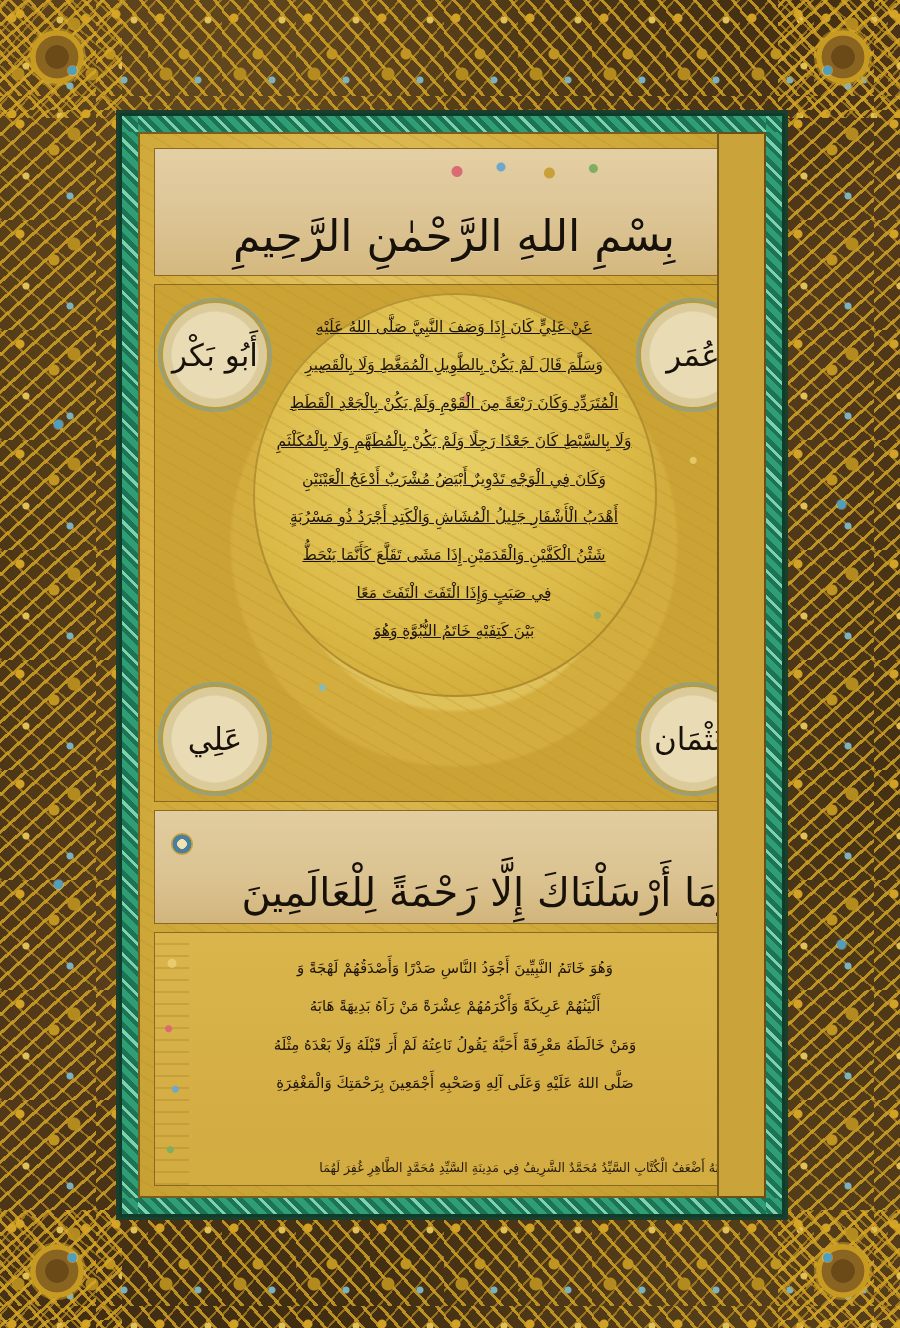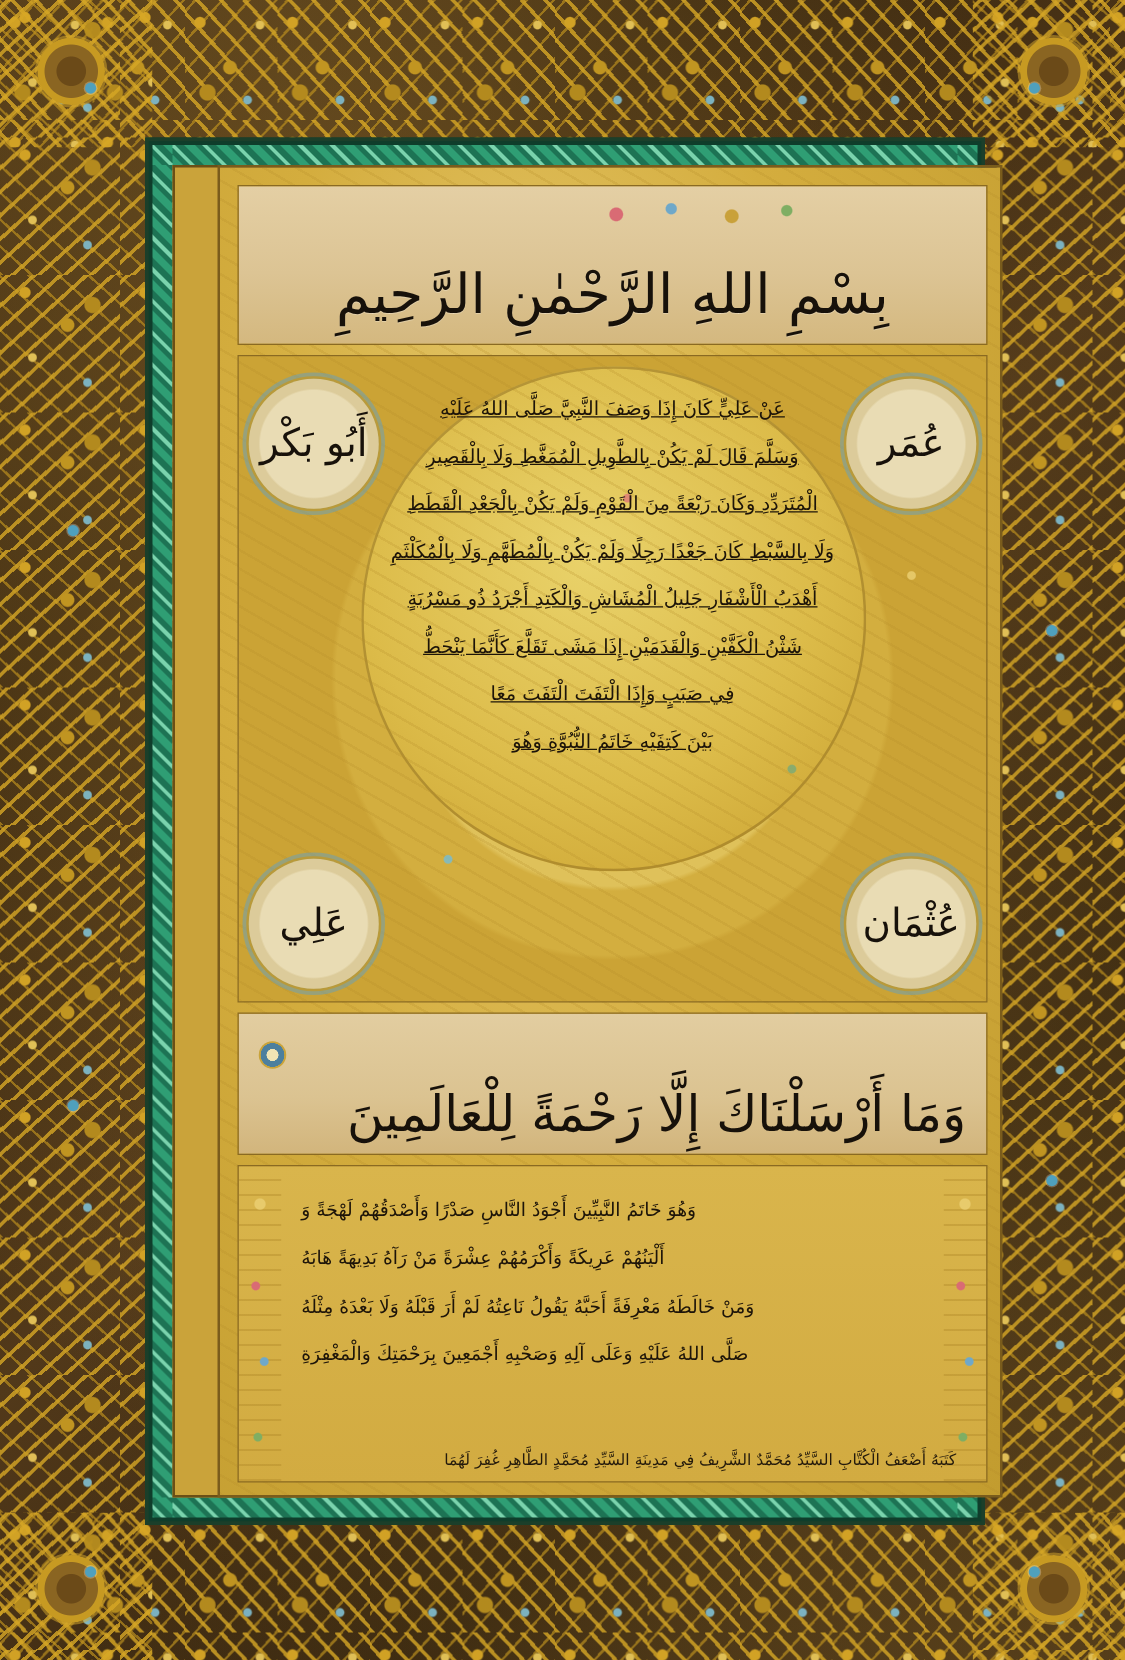--- a/index.html
+++ b/index.html
@@ -118,28 +118,27 @@
     inset: 19px;
     background: #caa33a;
     box-sizing: border-box;
     border: 2px solid #6b4f16;
   }
 
   .panel {
     position: absolute;
     left: 138px;
     top: 132px;
-    width: 628px;
+    width: 581px;
     height: 1066px;
     box-sizing: border-box;
     border: 2px solid #7a5c1c;
     background:
       linear-gradient(180deg, #d8b44a 0%, #cfa93f 40%, #d4ae44 100%);
     overflow: hidden;
-    margin-left: 36px;
   }
 
   
   .goldfield {
     background:
       radial-gradient(ellipse at 40% 30%, #e8cc74 0%, #d4ad3e 45%, #c29c2f 100%);
   }
 
   
   .ornaments {
@@ -287,23 +286,23 @@
     top: 798px;
     width: 600px;
     height: 254px;
     box-sizing: border-box;
     border: 1px solid #8a6a22;
     background: linear-gradient(180deg, #d9b54c 0%, #d2ab41 100%);
     overflow: hidden;
   }
   .lower-lines {
     position: absolute;
-    left: 50px; right: 34px; top: 16px;
-    direction: rtl;
-    text-align: left;
+    left: 36px; right: 34px; top: 16px;
+    direction: rtl;
+    text-align: center;
     color: #1d1409;
     font-size: 15px;
     line-height: 2.55;
   }
   .lower-lines .ln { white-space: nowrap; }
   .colophon {
     position: absolute;
     left: 24px; right: 24px; bottom: 10px;
     direction: rtl;
     text-align: right;
@@ -374,20 +373,21 @@
 
     <div class="roundel-block">
       <div class="roundel-disc"></div>
       <div class="ornaments"></div>
 
       <div class="hadith-lines arabic">
         <div class="ln">عَنْ عَلِيٍّ كَانَ إِذَا وَصَفَ النَّبِيَّ صَلَّى اللهُ عَلَيْهِ</div>
         <div class="ln">وَسَلَّمَ قَالَ لَمْ يَكُنْ بِالطَّوِيلِ الْمُمَغَّطِ وَلَا بِالْقَصِيرِ</div>
         <div class="ln">الْمُتَرَدِّدِ وَكَانَ رَبْعَةً مِنَ الْقَوْمِ وَلَمْ يَكُنْ بِالْجَعْدِ الْقَطَطِ</div>
         <div class="ln">وَلَا بِالسَّبْطِ كَانَ جَعْدًا رَجِلًا وَلَمْ يَكُنْ بِالْمُطَهَّمِ وَلَا بِالْمُكَلْثَمِ</div>
+        <div class="ln">وَكَانَ فِي الْوَجْهِ تَدْوِيرٌ أَبْيَضُ مُشْرَبٌ أَدْعَجُ الْعَيْنَيْنِ</div>
         <div class="ln">أَهْدَبُ الْأَشْفَارِ جَلِيلُ الْمُشَاشِ وَالْكَتِدِ أَجْرَدُ ذُو مَسْرُبَةٍ</div>
         <div class="ln">شَثْنُ الْكَفَّيْنِ وَالْقَدَمَيْنِ إِذَا مَشَى تَقَلَّعَ كَأَنَّمَا يَنْحَطُّ</div>
         <div class="ln">فِي صَبَبٍ وَإِذَا الْتَفَتَ الْتَفَتَ مَعًا</div>
         <div class="ln">بَيْنَ كَتِفَيْهِ خَاتَمُ النُّبُوَّةِ وَهُوَ</div>
       </div>
 
       <div class="name-medallion nm-tl">
         <span class="arabic">أَبُو بَكْر</span>
       </div>
       <div class="name-medallion nm-tr">

